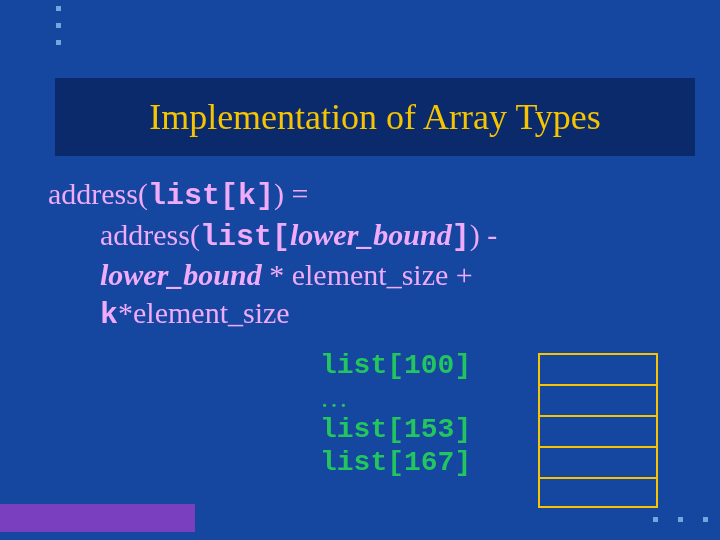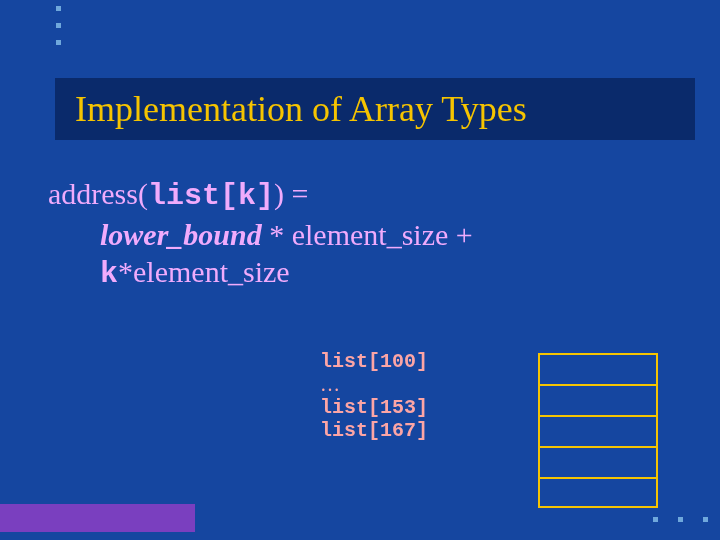--- a/index.html
+++ b/index.html
@@ -19,25 +19,25 @@
   .bullets-top .dot {
     width: 5px; height: 5px;
     background: #6fa8dc;
     margin-bottom: 12px;
   }
   .title-band {
     position: absolute;
     left: 55px;
     top: 78px;
     width: 640px;
-    height: 62px;
+    height: 78px;
     background: #0a2a6b;
     display: flex;
     align-items: center;
-    padding-left: 20px;
+    justify-content: center;
   }
   .title-band .title {
     color: #f6c400;
     font-size: 36px;
     font-weight: 400;
     font-family: "Times New Roman", Times, serif;
   }
   .formula {
     position: absolute;
     left: 48px;
@@ -52,23 +52,23 @@
   .formula .ital { font-style: italic; font-family: "Times New Roman", serif; }
   .formula .indent { padding-left: 52px; }
   .table-wrap {
     position: absolute;
     left: 320px;
     top: 350px;
     display: flex;
     align-items: flex-start;
   }
   .labels {
-    color: #fca5a5;
+    color: #22c55e;
     font-family: "Courier New", monospace;
-    font-size: 20px;
+    font-size: 28px;
     font-weight: bold;
     line-height: 1.15;
     text-align: left;
     margin-right: 8px;
     width: 210px;
   }
   .labels .ell { font-family: "Times New Roman", serif; font-weight: normal; }
   .boxes {
     display: flex;
     flex-direction: column;
@@ -113,20 +113,23 @@
 
 <div class="title-band">
   <div class="title">Implementation of Array Types</div>
 </div>
 
 <div class="formula">
   <div>
     <span>address(</span><span class="mono">list[k]</span><span>) =</span>
   </div>
   <div class="indent">
+    <span>address(</span><span class="mono">list[</span><span class="mono ital">lower_bound</span><span class="mono">]</span><span>) -</span>
+  </div>
+  <div class="indent">
     <span class="mono ital">lower_bound</span><span> * element_size +</span>
   </div>
   <div class="indent">
     <span class="mono">k</span><span>*element_size</span>
   </div>
 </div>
 
 <div class="table-wrap">
   <div class="labels">
     <div>list[100]</div>

